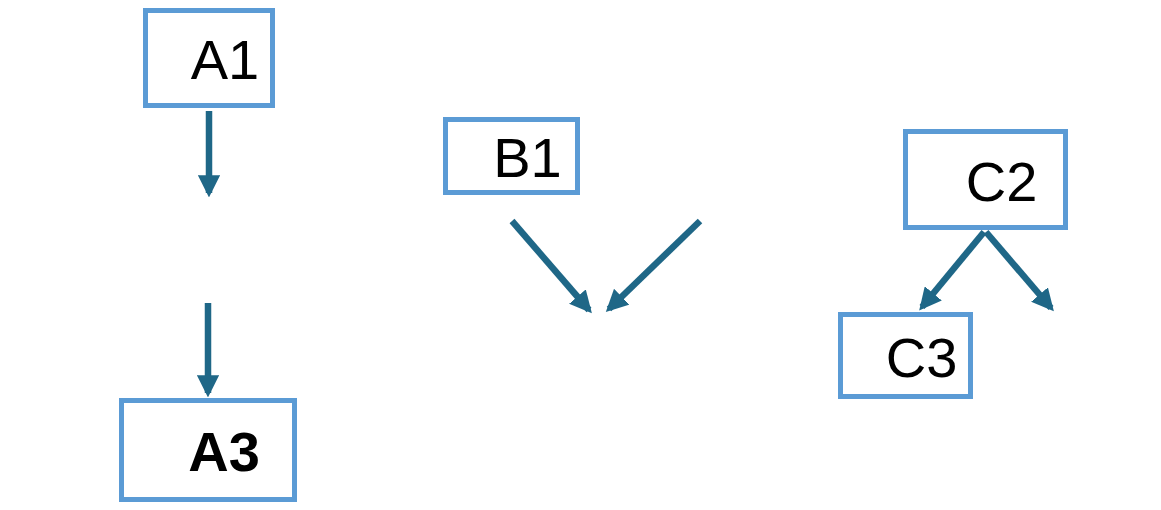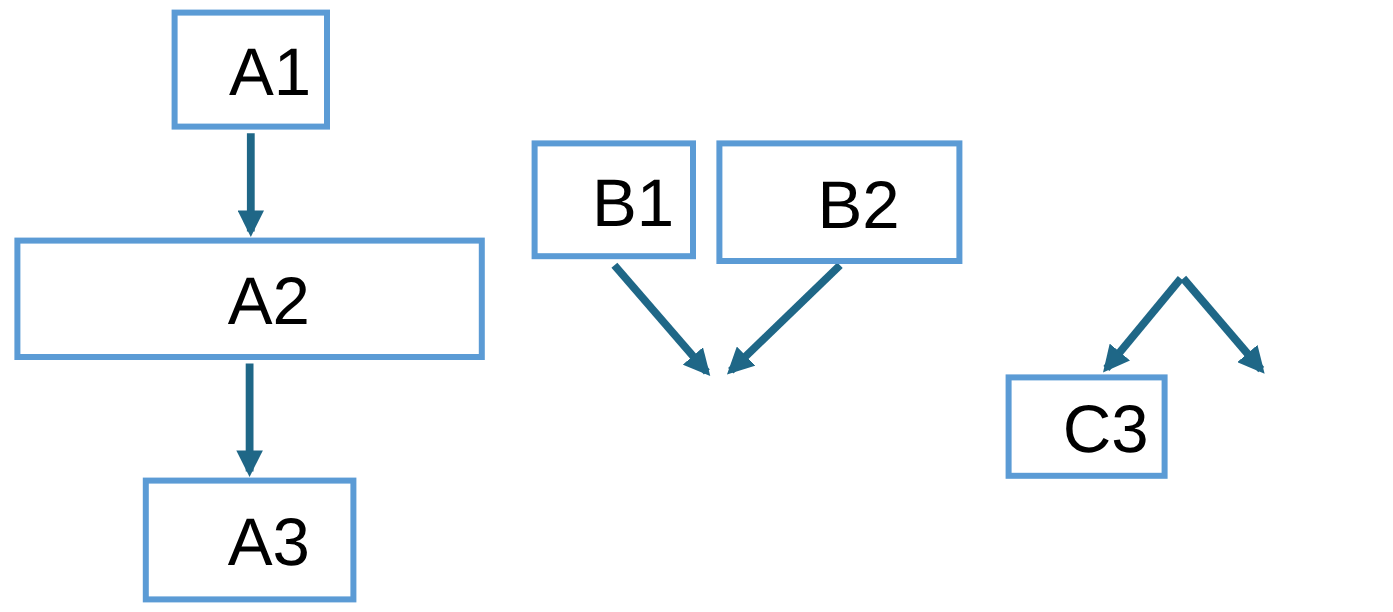--- a/index.html
+++ b/index.html
@@ -48,22 +48,22 @@
     stroke-width: 6.5;
     fill: none;
   }
   .edge-layer marker path {
     fill: var(--arrow-color);
     stroke: none;
   }
   
   #n-A1 { left: 143px; top:   8px; width: 132px; height: 100px; }
   #n-A2 { left:  12px; top: 198px; width: 392px; height: 102px; }
-  #n-A3 { left: 119px; top: 398px; width: 178px; height: 104px; }
-  #n-B1 { left: 443px; top: 117px; width: 137px; height: 99px; align-items: center; }
+  #n-A3 { left: 119px; top: 398px; width: 178px; height: 104px; font-weight: bold; }
+  #n-B1 { left: 443px; top: 117px; width: 137px; height: 78px; align-items: center; }
   #n-B2 { left: 597px; top: 117px; width: 205px; height: 103px; }
   #n-B3 { left: 508px; top: 315px; width: 170px; height: 102px; }
   #n-C2 { left: 903px; top: 129px; width: 165px; height: 101px; }
   #n-C3 { left: 838px; top: 312px; width: 135px; height: 87px; }
   #n-C1 { left: 983px; top: 313px; width: 174px; height: 104px; }
 </style>
 </head>
 <body>
 
 <div class="canvas">
@@ -78,29 +78,26 @@
     <line class="arrow" x1="208" y1="303" x2="208" y2="393" marker-end="url(#arrowhead)"></line>
     <line class="arrow" x1="512" y1="221" x2="589" y2="310" marker-end="url(#arrowhead)"></line>
     <line class="arrow" x1="700" y1="221" x2="609" y2="309" marker-end="url(#arrowhead)"></line>
     <line class="arrow" x1="984" y1="232" x2="922" y2="307" marker-end="url(#arrowhead)"></line>
     <line class="arrow" x1="986" y1="232" x2="1051" y2="308" marker-end="url(#arrowhead)"></line>
   </svg>
 
   <div class="node" id="n-A1">
     <span class="node-label">A1</span>
   </div>
-  <div class="node" id="n-A2">
-    <span class="node-label">A2</span>
-  </div>
   <div class="node" id="n-A3">
     <span class="node-label">A3</span>
   </div>
   <div class="node" id="n-B1">
     <span class="node-label">B1</span>
   </div>
-  <div class="node" id="n-B2">
-    <span class="node-label">B2</span>
+  <div class="node" id="n-C2">
+    <span class="node-label">C2</span>
   </div>
   <div class="node" id="n-C3">
     <span class="node-label">C3</span>
   </div>
 
 </div>
 
 </body></html>

